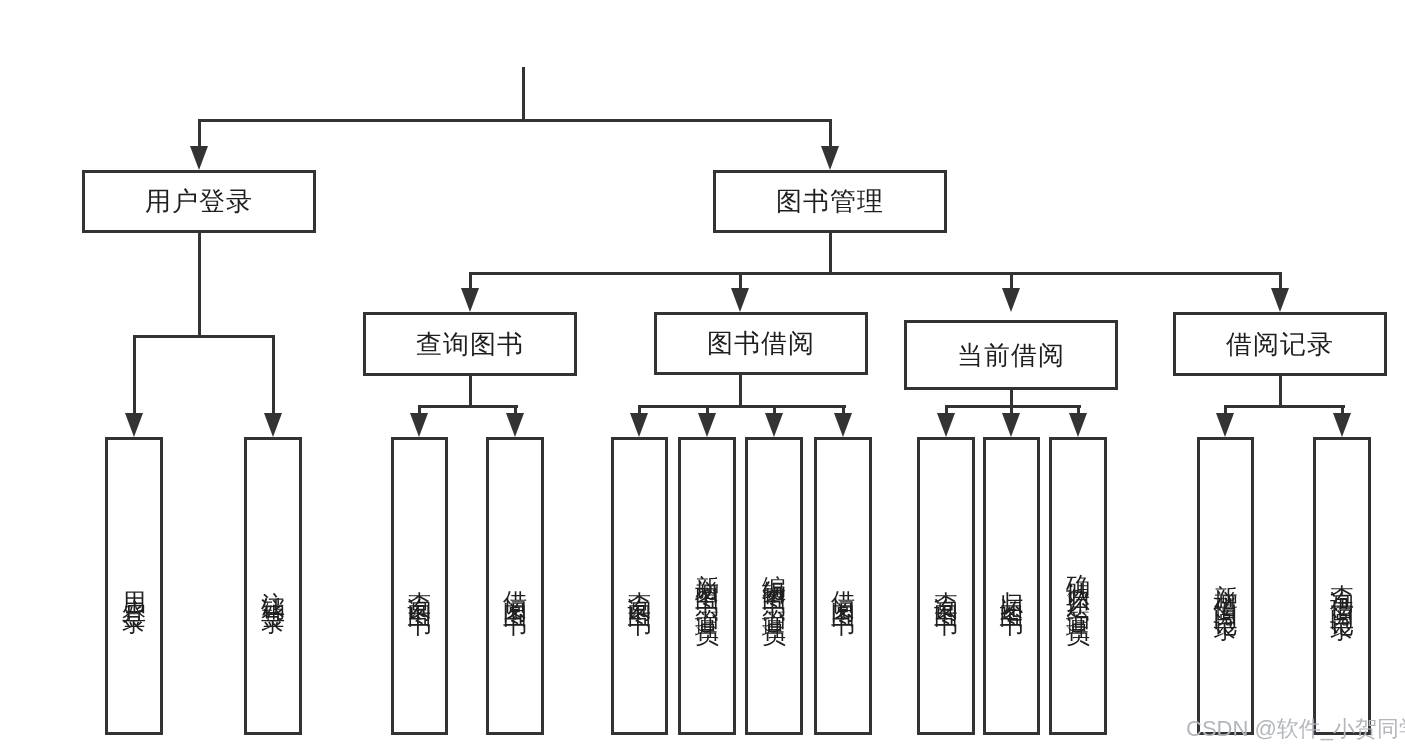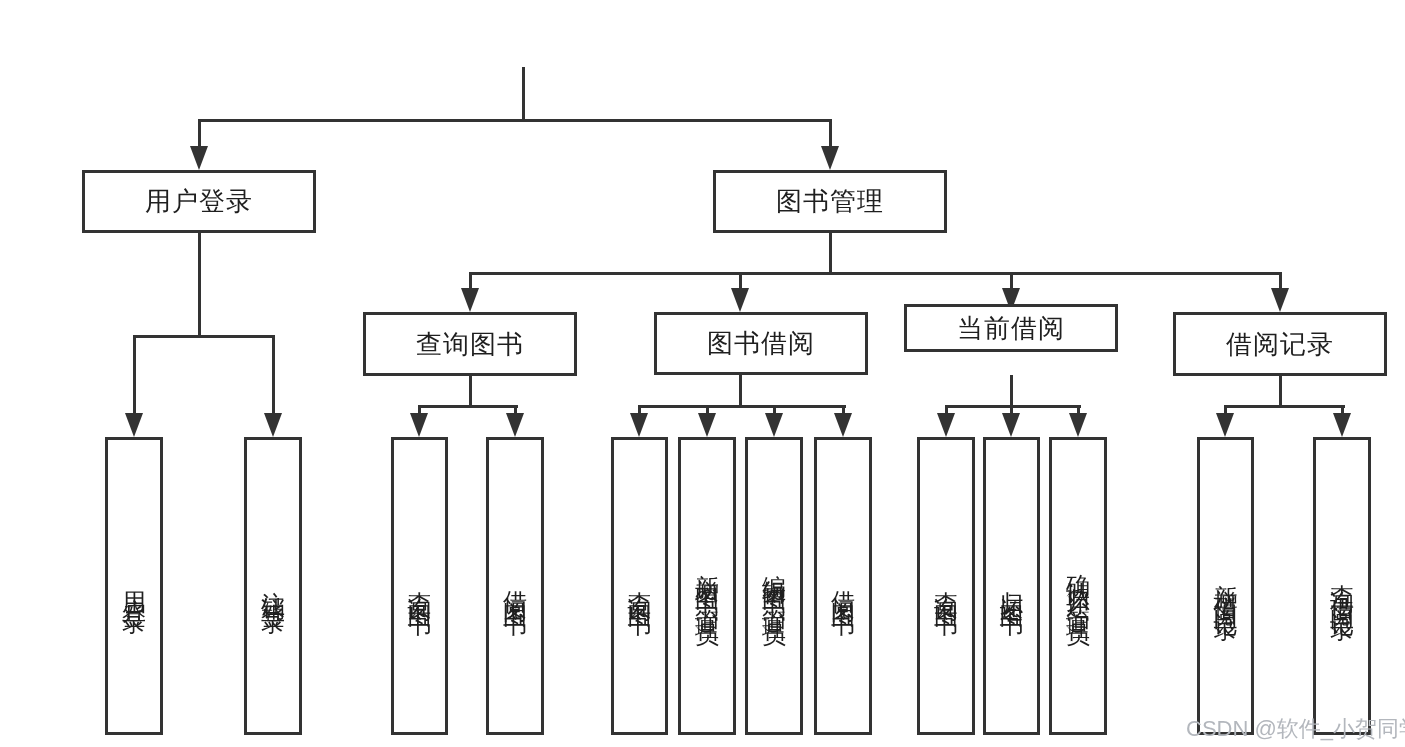--- a/index.html
+++ b/index.html
@@ -107,21 +107,21 @@
   <div class="box" style="left:713px;top:170px;width:234px;height:63px">
     <span class="hlabel">图书管理</span>
   </div>
 
   <div class="box" style="left:363px;top:312px;width:214px;height:64px">
     <span class="hlabel">查询图书</span>
   </div>
   <div class="box" style="left:654px;top:312px;width:214px;height:63px">
     <span class="hlabel">图书借阅</span>
   </div>
-  <div class="box" style="left:904px;top:304px;width:214px;height:48px">
+  <div class="box" style="left:904px;top:320px;width:214px;height:70px">
     <span class="hlabel">当前借阅</span>
   </div>
   <div class="box" style="left:1173px;top:312px;width:214px;height:64px">
     <span class="hlabel">借阅记录</span>
   </div>
 
   <div class="box" style="left:105px;top:437px;width:58px;height:298px">
     <span class="vtext">用户登录</span>
   </div>
   <div class="box" style="left:244px;top:437px;width:58px;height:298px">

